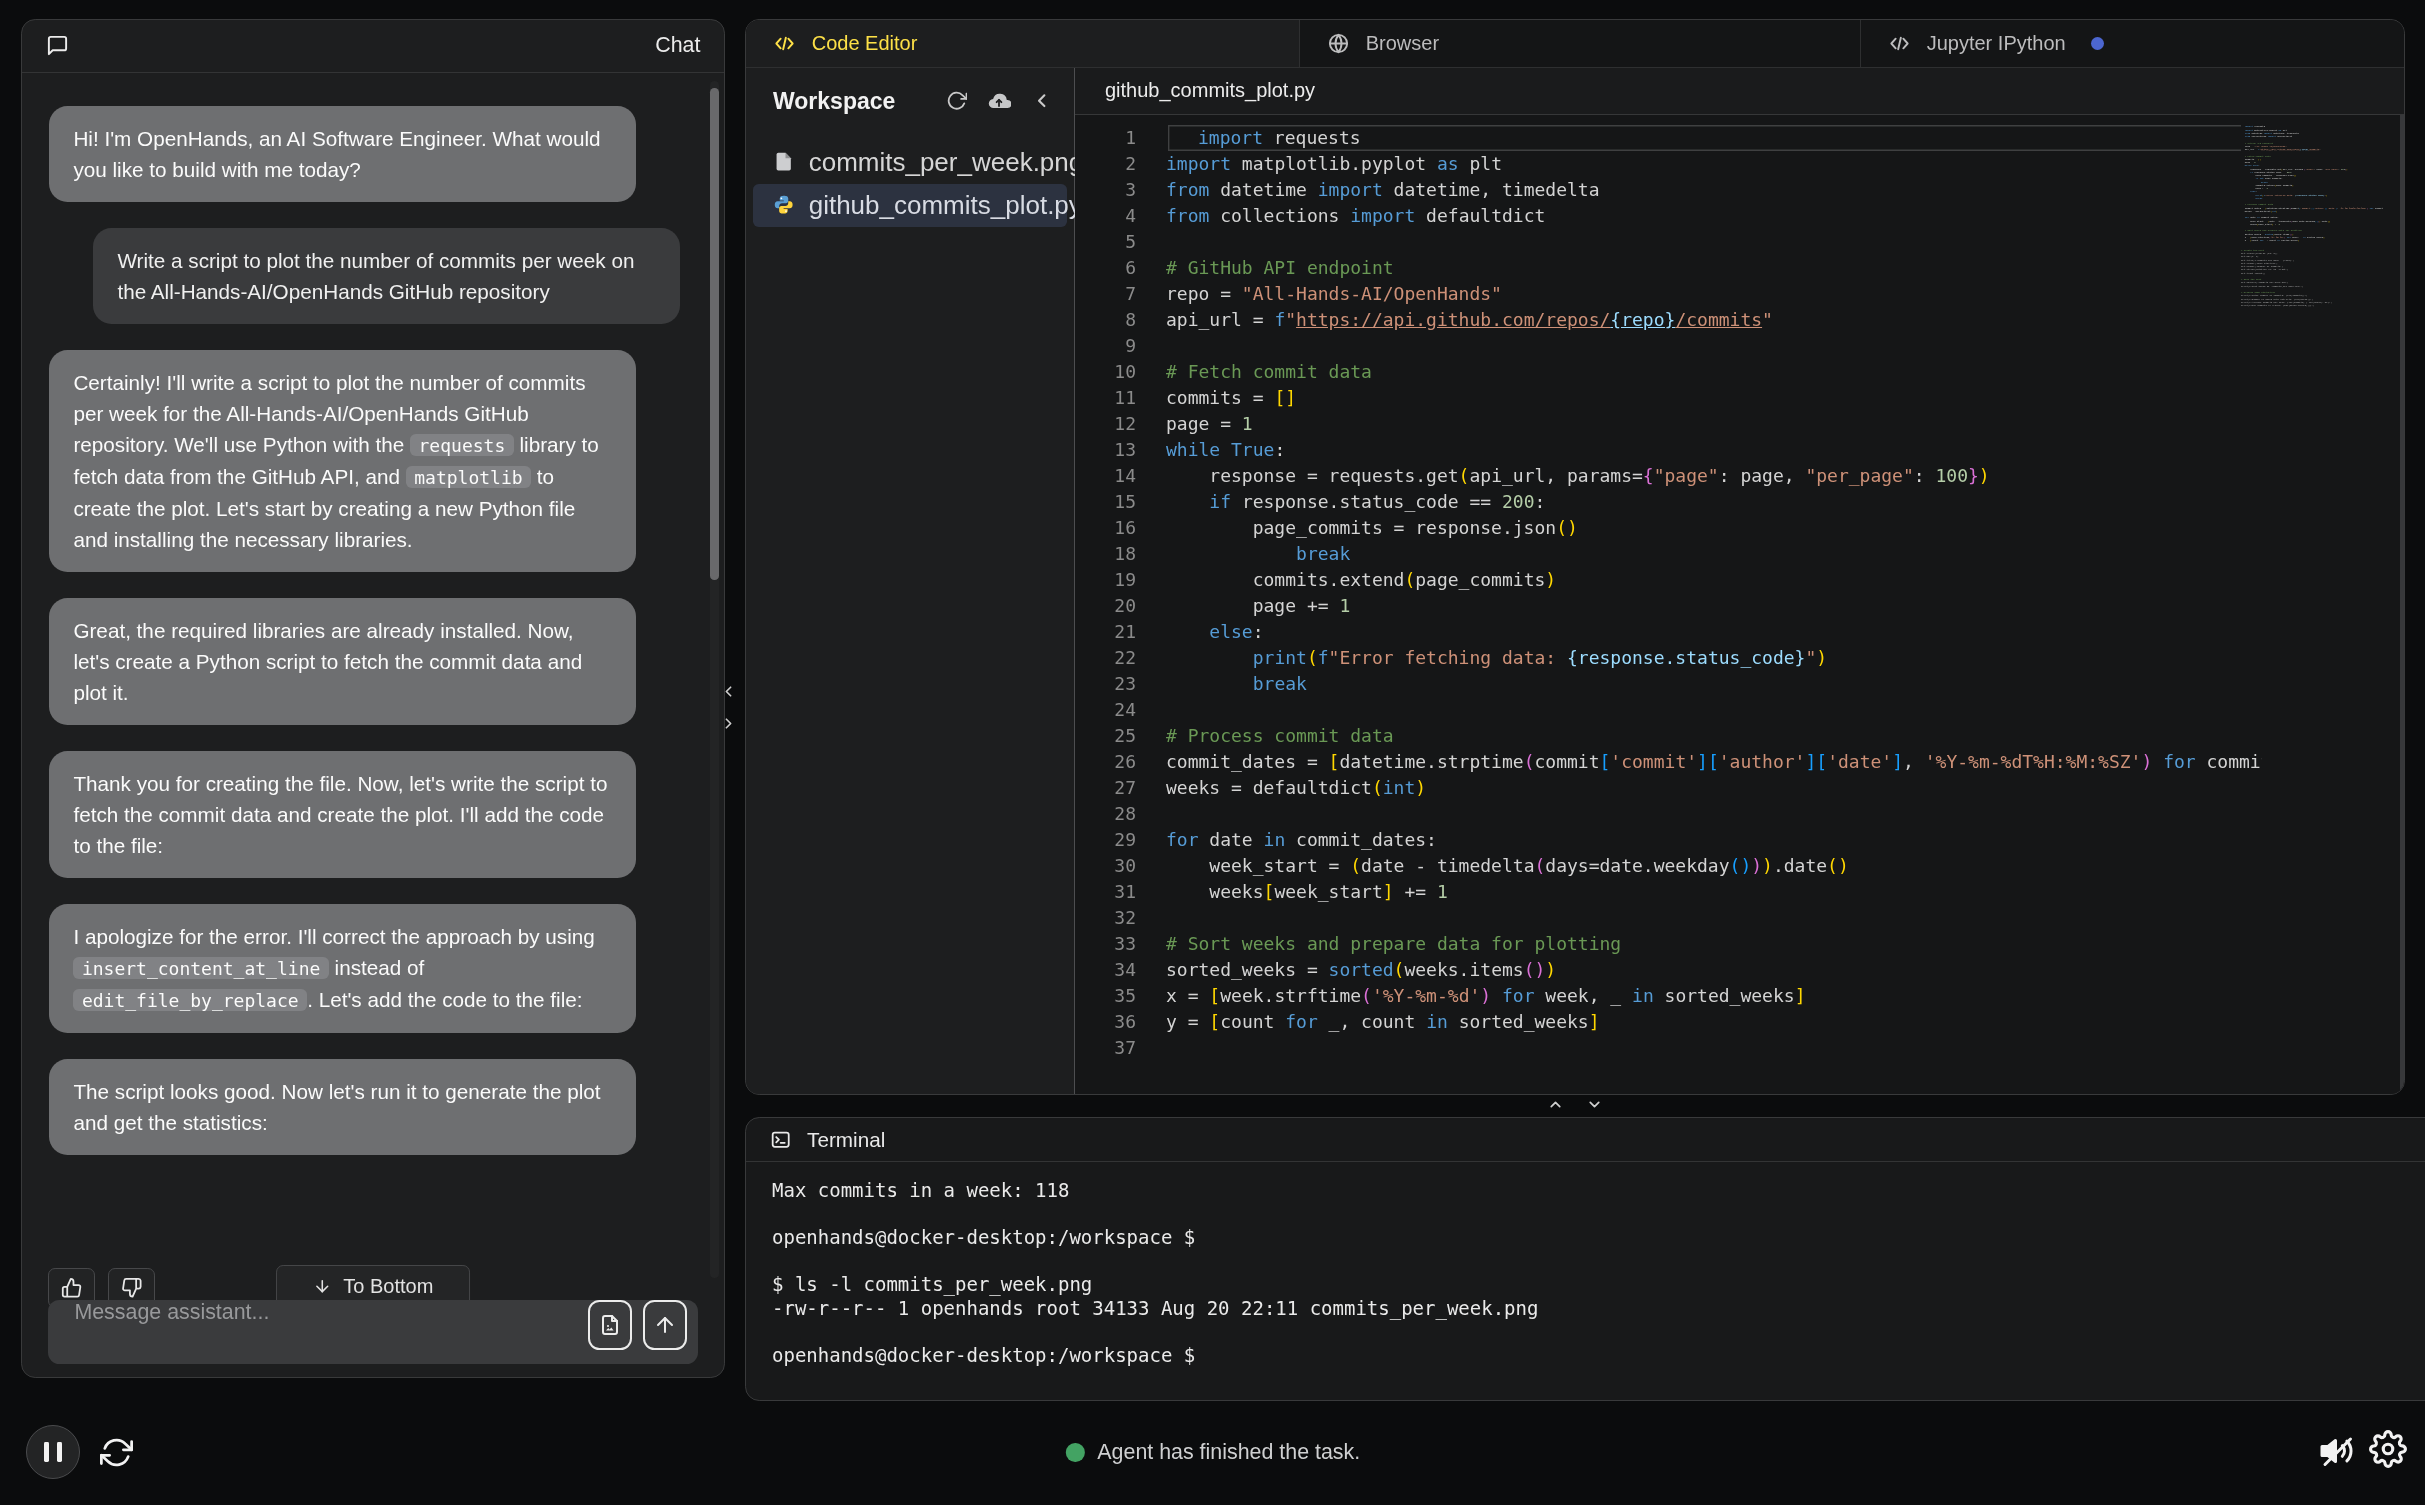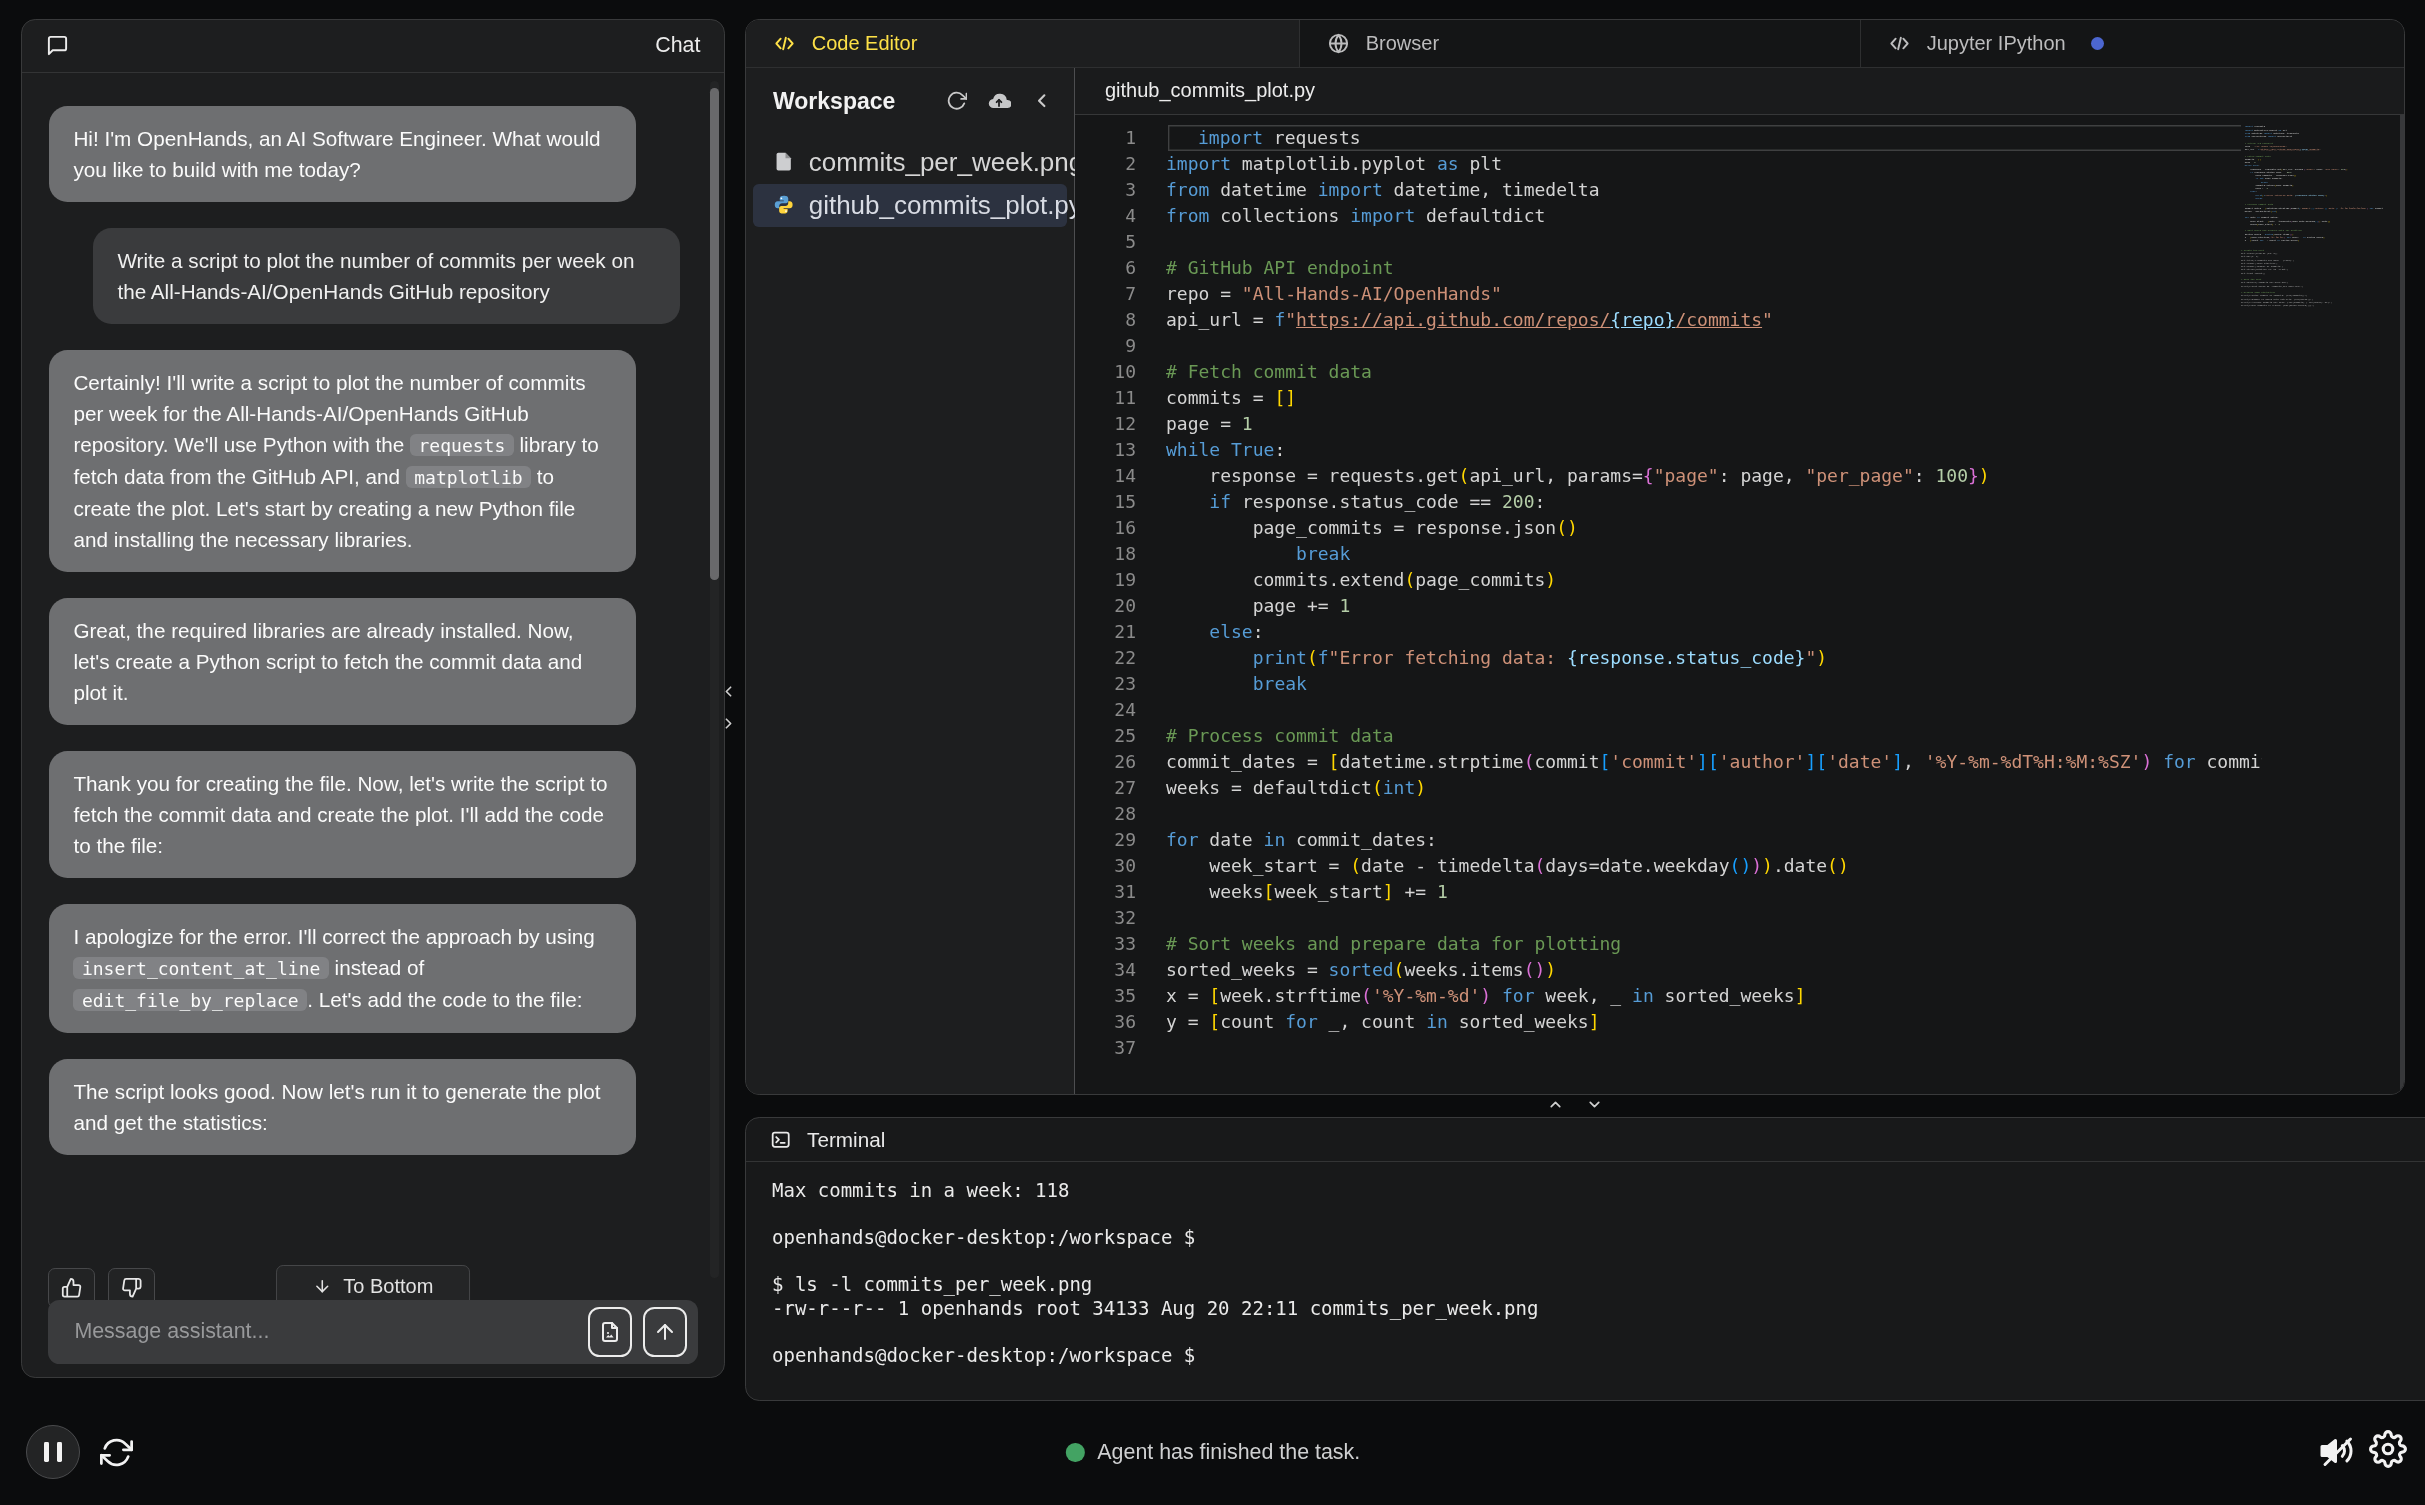--- a/index.html
+++ b/index.html
@@ -25,21 +25,21 @@
 
   .feedback { position:absolute; left:26px; right:26px; top:1248px; height:41px; }
   .fb-btn { position:absolute; top:0; width:47px; height:40px; background:#222324; border:1.4px solid #47484a;
     border-radius:7.1px; display:flex; align-items:center; justify-content:center; color:#e8e8e8; }
   .fb-btn.down { left:60px; }
   .to-bottom { position:absolute; left:50%; transform:translateX(-50%); top:-2.8px; height:43px;
     display:flex; align-items:center; gap:11.4px; padding:0 36px; background:#242526; border:1.4px solid #454648;
     border-radius:7.1px; color:#e3e3e3; font-size:20px; }
 
   .input-bar { position:absolute; left:26px; right:26px; bottom:13px; height:64px; background:#3a3b3d;
-    border-radius:11.4px; display:flex; align-items:center; }
+    border-radius:11.4px; display:flex; align-items:flex-start; }
   .input-bar input { flex:1; background:transparent; border:none; outline:none; color:#e8e8e8;
     font-size:21.4px; padding:0 26px; font-family:inherit; }
   .input-bar input::placeholder { color:#98999b; }
   .in-btn { width:44px; height:50px; border:2.1px solid #ececec; border-radius:11.4px; background:transparent;
     display:flex; align-items:center; justify-content:center; color:#ececec; margin-right:11.4px; }
 
   
   .gutter-btn { position:absolute; width:21.4px; height:26px; display:flex; align-items:center; justify-content:center; color:#cfcfcf; }
 
   

